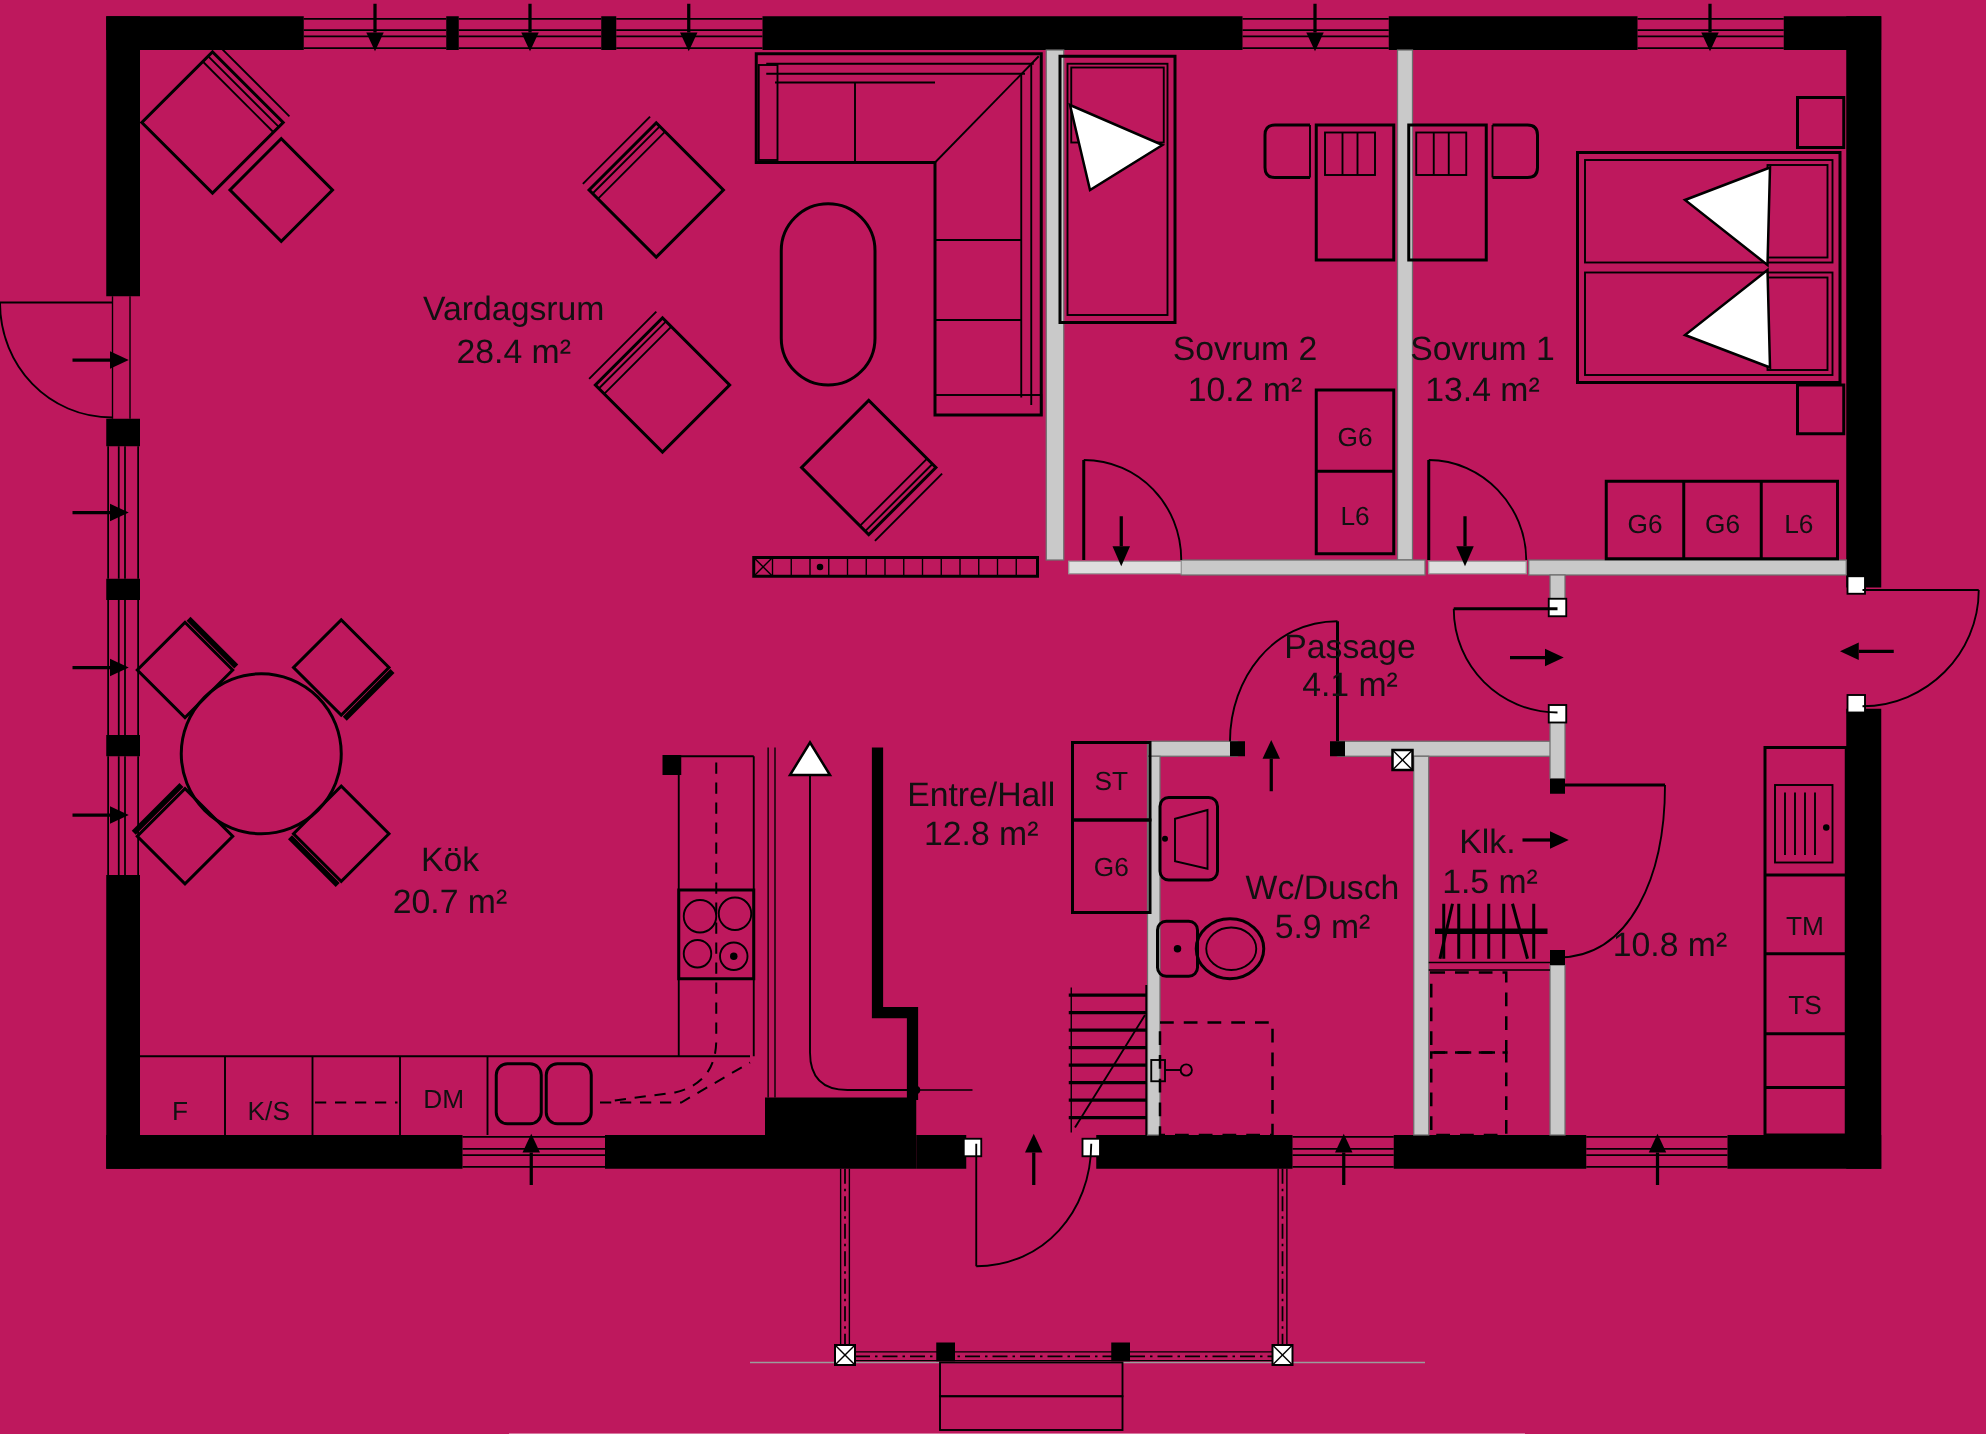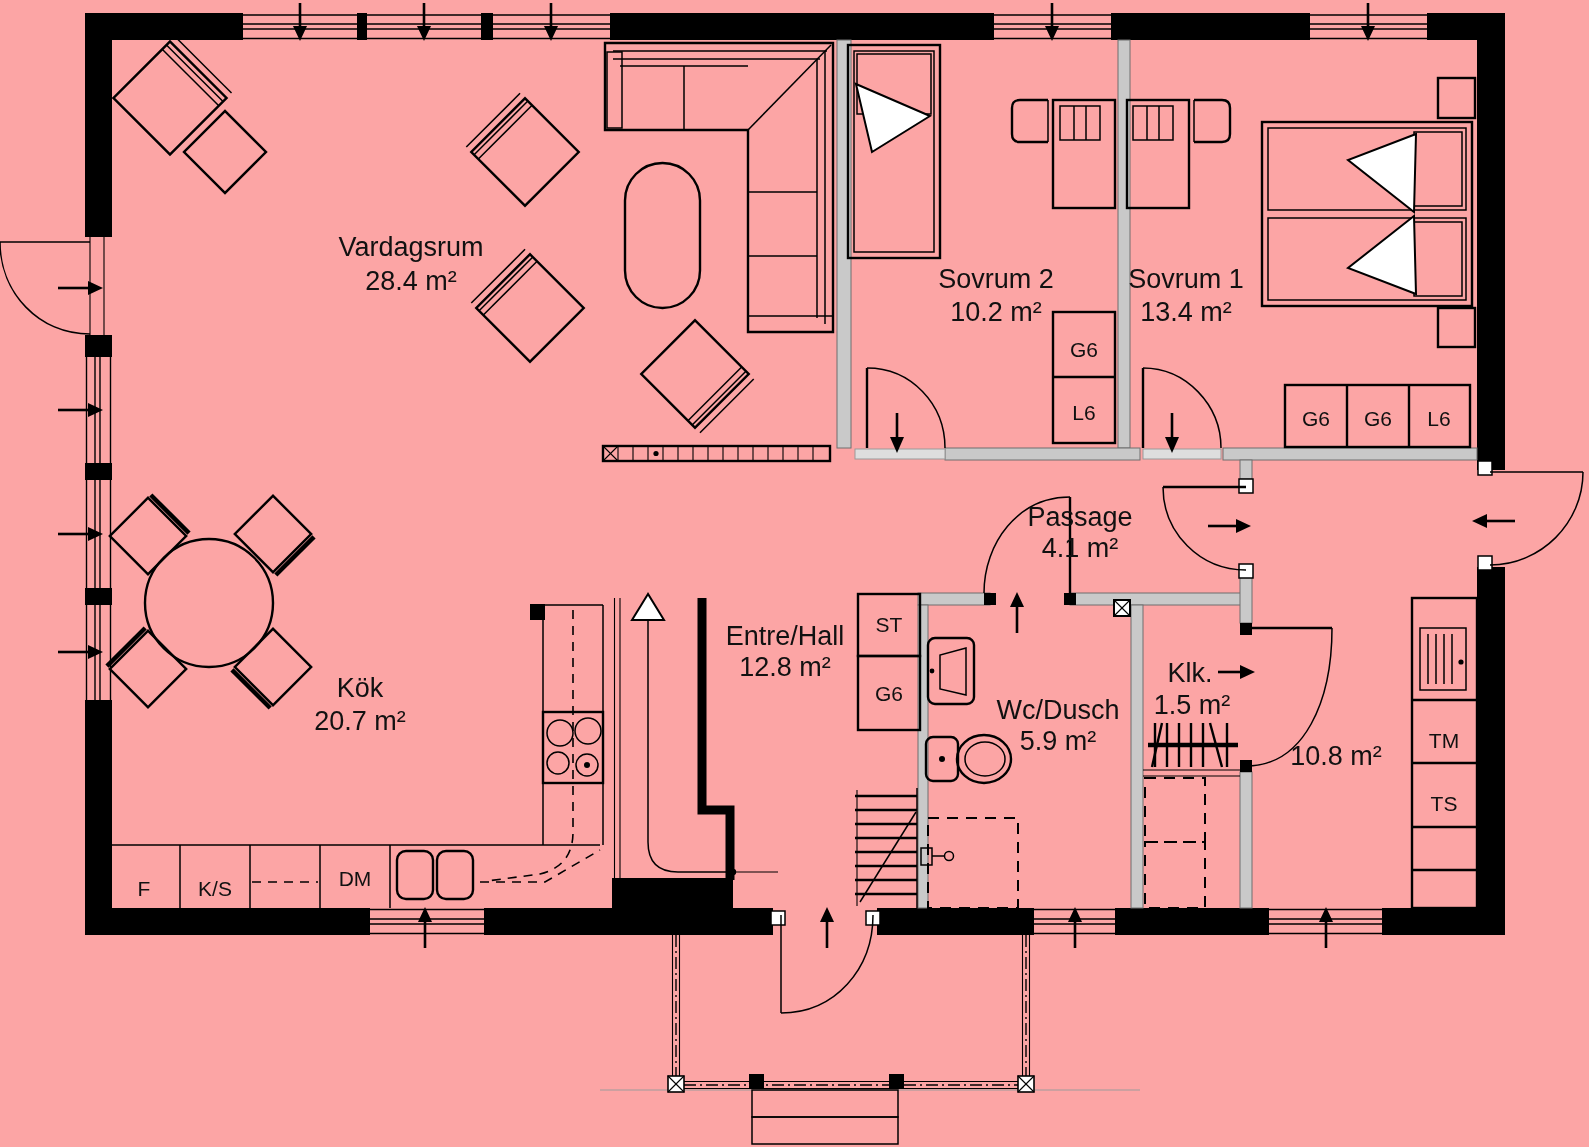--- a/index.html
+++ b/index.html
@@ -1,16 +1,16 @@
 <!DOCTYPE html>
 <html><head>
 <meta charset="utf-8">
 <style>
   html,body{margin:0;padding:0;background:#ffffff;}
-  .page{width:1589px;height:1147px;position:relative;background:#fca5a5;overflow:hidden;}
+  .page{width:1589px;height:1147px;position:relative;background:#be185d;overflow:hidden;}
   svg{display:block;font-family:"Liberation Sans", sans-serif;}
   .wall{fill:#000;}
   .iwall{fill:#c9c9c9;stroke:#6f6f6f;stroke-width:1;}
   .sill{fill:#dedede;stroke:#9a9a9a;stroke-width:1;}
   .ln{stroke:#000;fill:none;stroke-width:2.4;}
   .ln15{stroke:#000;fill:none;stroke-width:1.5;}
   .ln1{stroke:#000;fill:none;stroke-width:1.1;}
   .thk{stroke:#000;fill:none;stroke-width:4.5;}
   .dash{stroke:#000;fill:none;stroke-width:2;stroke-dasharray:11 8;}
   .dashthin{stroke:#000;fill:none;stroke-width:1.6;stroke-dasharray:9 7;}

